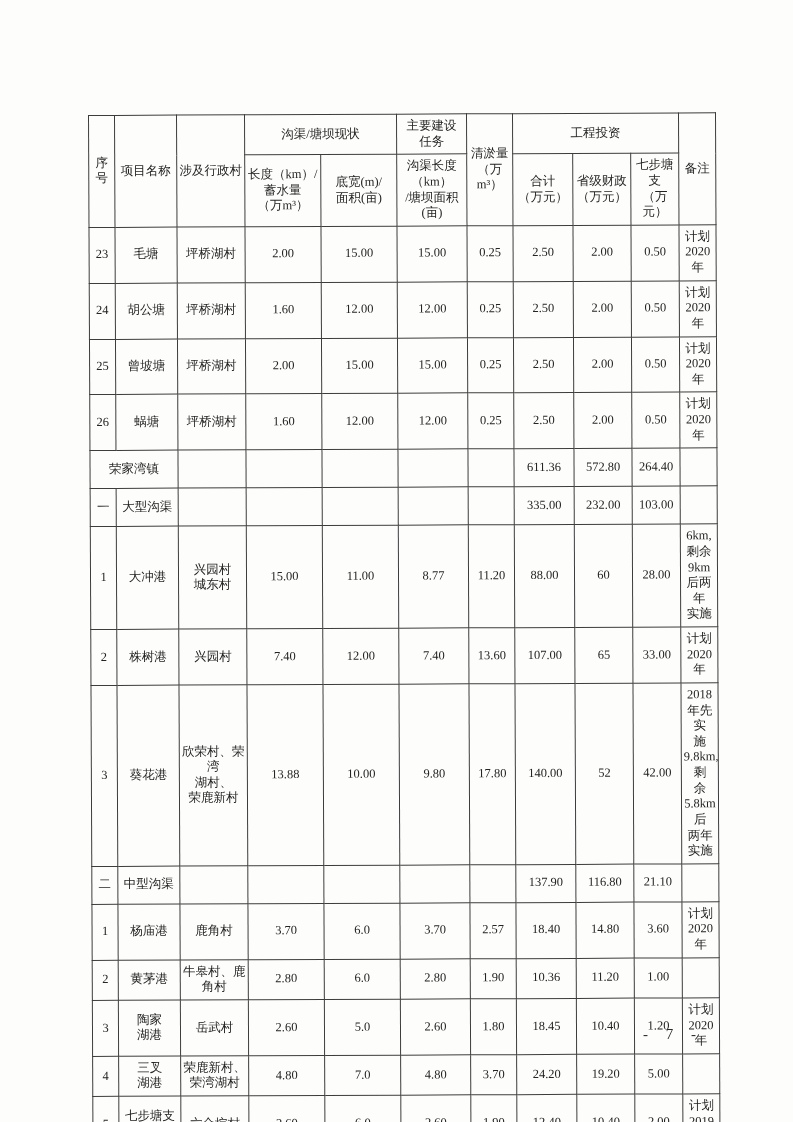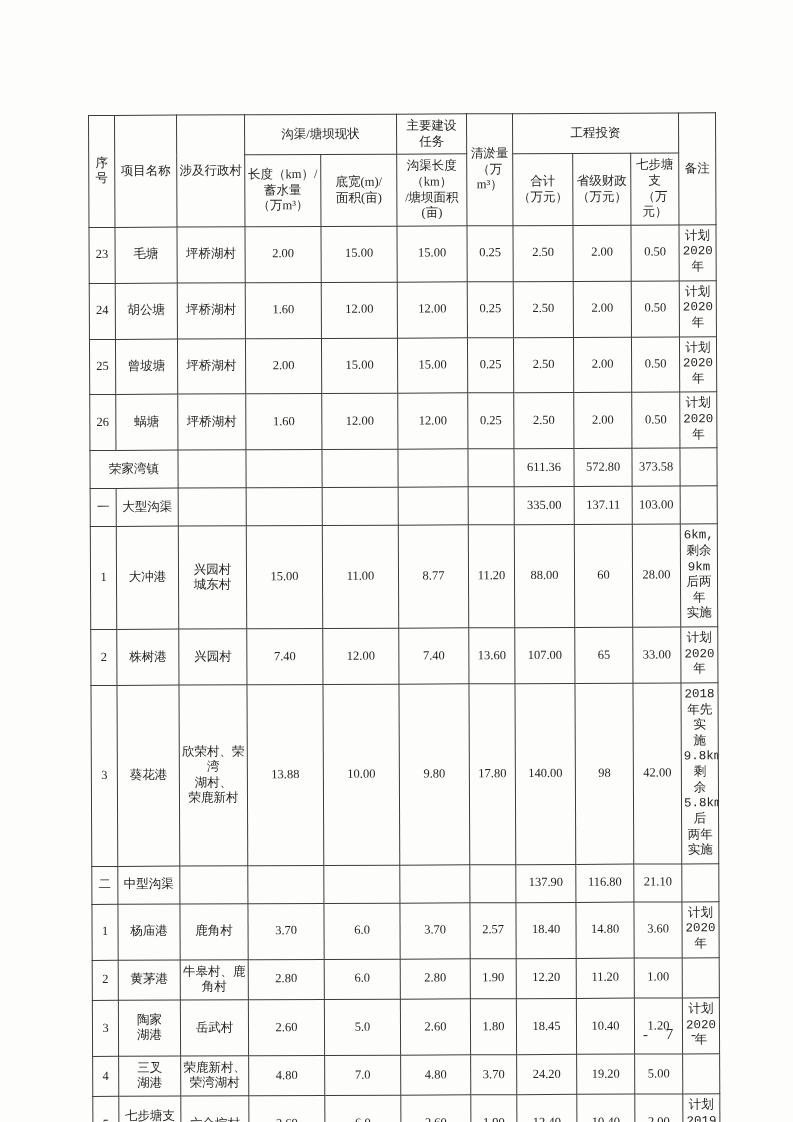--- a/index.html
+++ b/index.html
@@ -27,21 +27,21 @@
     padding:4px 2px;
     overflow:hidden;
     color:#242424;
   }
   thead th{font-size:12px;line-height:1.3;}
   thead tr.tier1 th{height:30px;}
   thead tr.tier2 th{height:62px;}
   tbody td{height:29px;}
   td.remark-cell{
     font-size:7.5px;line-height:1.55;color:#4c4c4c;
-    padding:2px 1px;letter-spacing:0px;font-family:Liberation Mono, monospace;
+    padding:2px 1px;letter-spacing:0px;
   }
   .page-number{
     position:absolute;left:618px;top:1026px;width:110px;
     font-size:15px;letter-spacing:7px;color:#2b2b2b;
     text-align:center;white-space:nowrap;
   }
 </style>
 </head>
 <body>
 
@@ -145,33 +145,33 @@
         </tr>
         <tr>
           <td colspan="2">荣家湾镇</td>
           <td></td>
           <td></td>
           <td></td>
           <td></td>
           <td></td>
           <td>611.36</td>
           <td>572.80</td>
-          <td>373.58</td>
+          <td>264.40</td>
           <td class="remark-cell"></td>
         </tr>
         <tr>
           <td>一</td>
           <td>大型沟渠</td>
           <td></td>
           <td></td>
           <td></td>
           <td></td>
           <td></td>
           <td>335.00</td>
-          <td>137.11</td>
+          <td>232.00</td>
           <td>103.00</td>
           <td class="remark-cell"></td>
         </tr>
         <tr>
           <td>1</td>
           <td>大冲港</td>
           <td>兴园村
 城东村</td>
           <td>15.00</td>
           <td>11.00</td>
@@ -201,21 +201,21 @@
           <td>3</td>
           <td>葵花港</td>
           <td>欣荣村、荣湾
 湖村、
 荣鹿新村</td>
           <td>13.88</td>
           <td>10.00</td>
           <td>9.80</td>
           <td>17.80</td>
           <td>140.00</td>
-          <td>98</td>
+          <td>52</td>
           <td>42.00</td>
           <td class="remark-cell">2018 年先实
 施 9.8km,剩
 余 5.8km 后
 两年实施</td>
         </tr>
         <tr>
           <td>二</td>
           <td>中型沟渠</td>
           <td></td>
@@ -243,21 +243,21 @@
         </tr>
         <tr>
           <td>2</td>
           <td>黄茅港</td>
           <td>牛皋村、鹿
 角村</td>
           <td>2.80</td>
           <td>6.0</td>
           <td>2.80</td>
           <td>1.90</td>
-          <td>12.20</td>
+          <td>10.36</td>
           <td>11.20</td>
           <td>1.00</td>
           <td class="remark-cell"></td>
         </tr>
         <tr>
           <td>3</td>
           <td>陶家
 湖港</td>
           <td>岳武村</td>
           <td>2.60</td>

